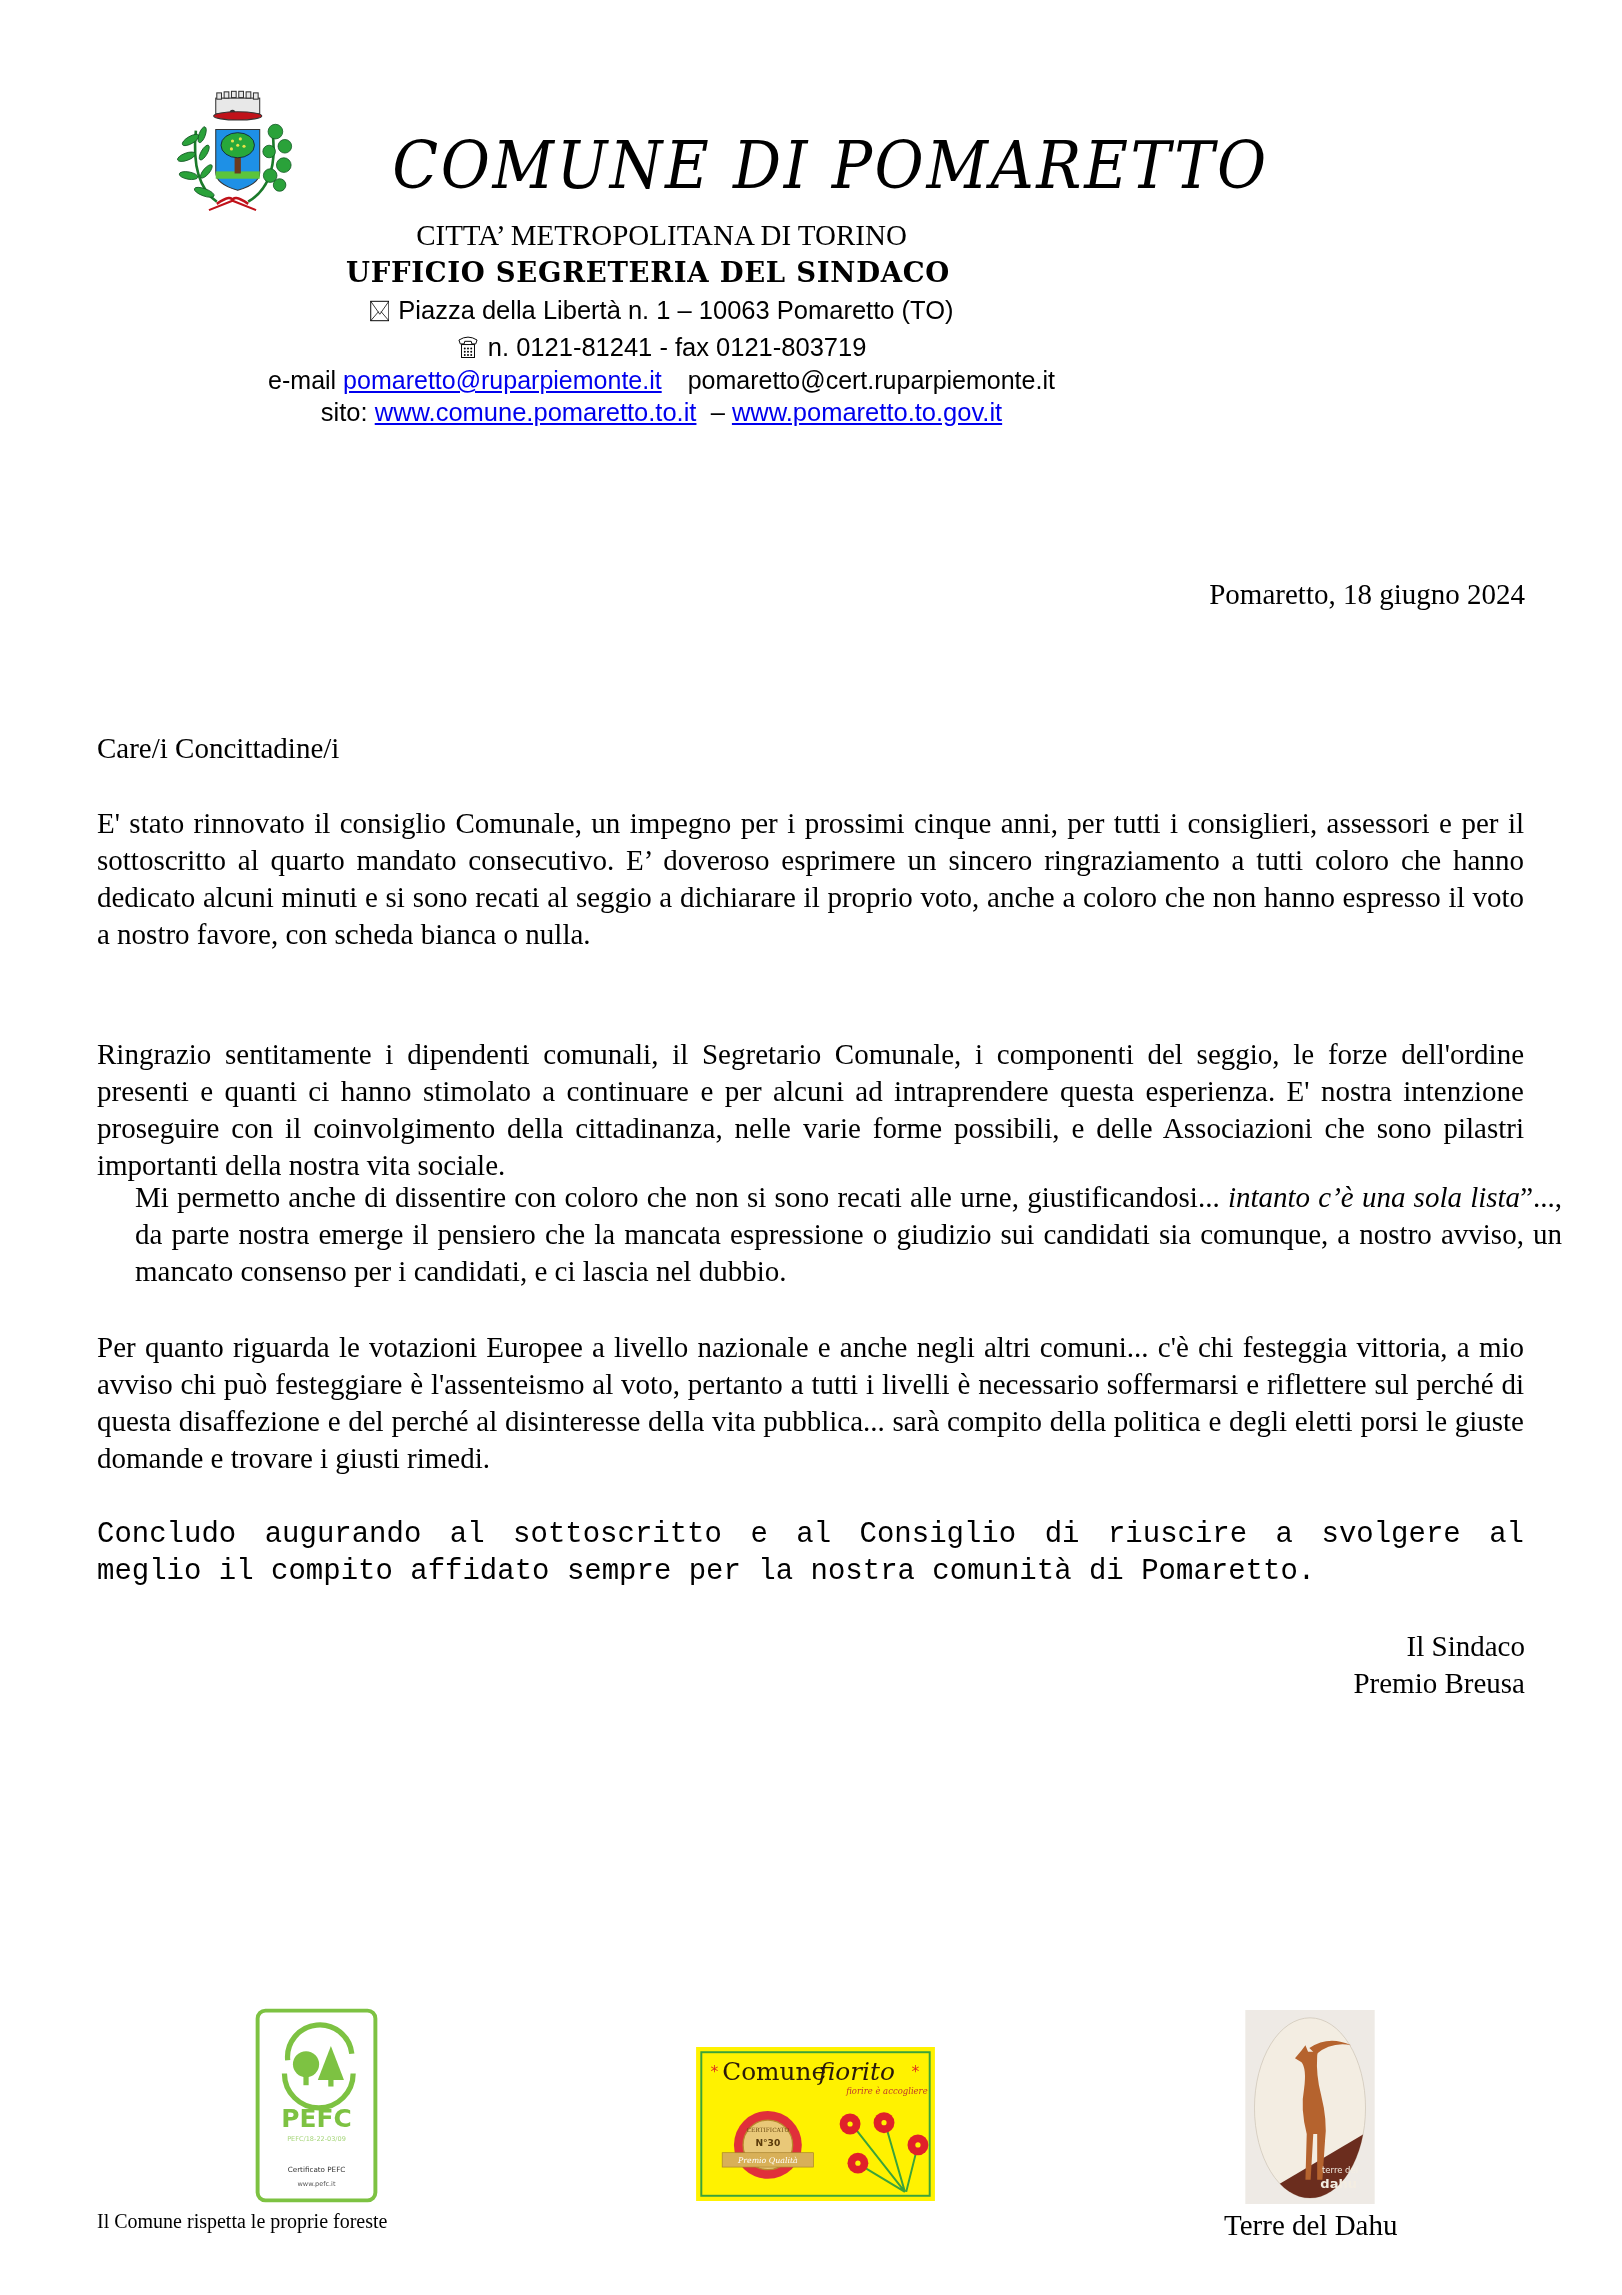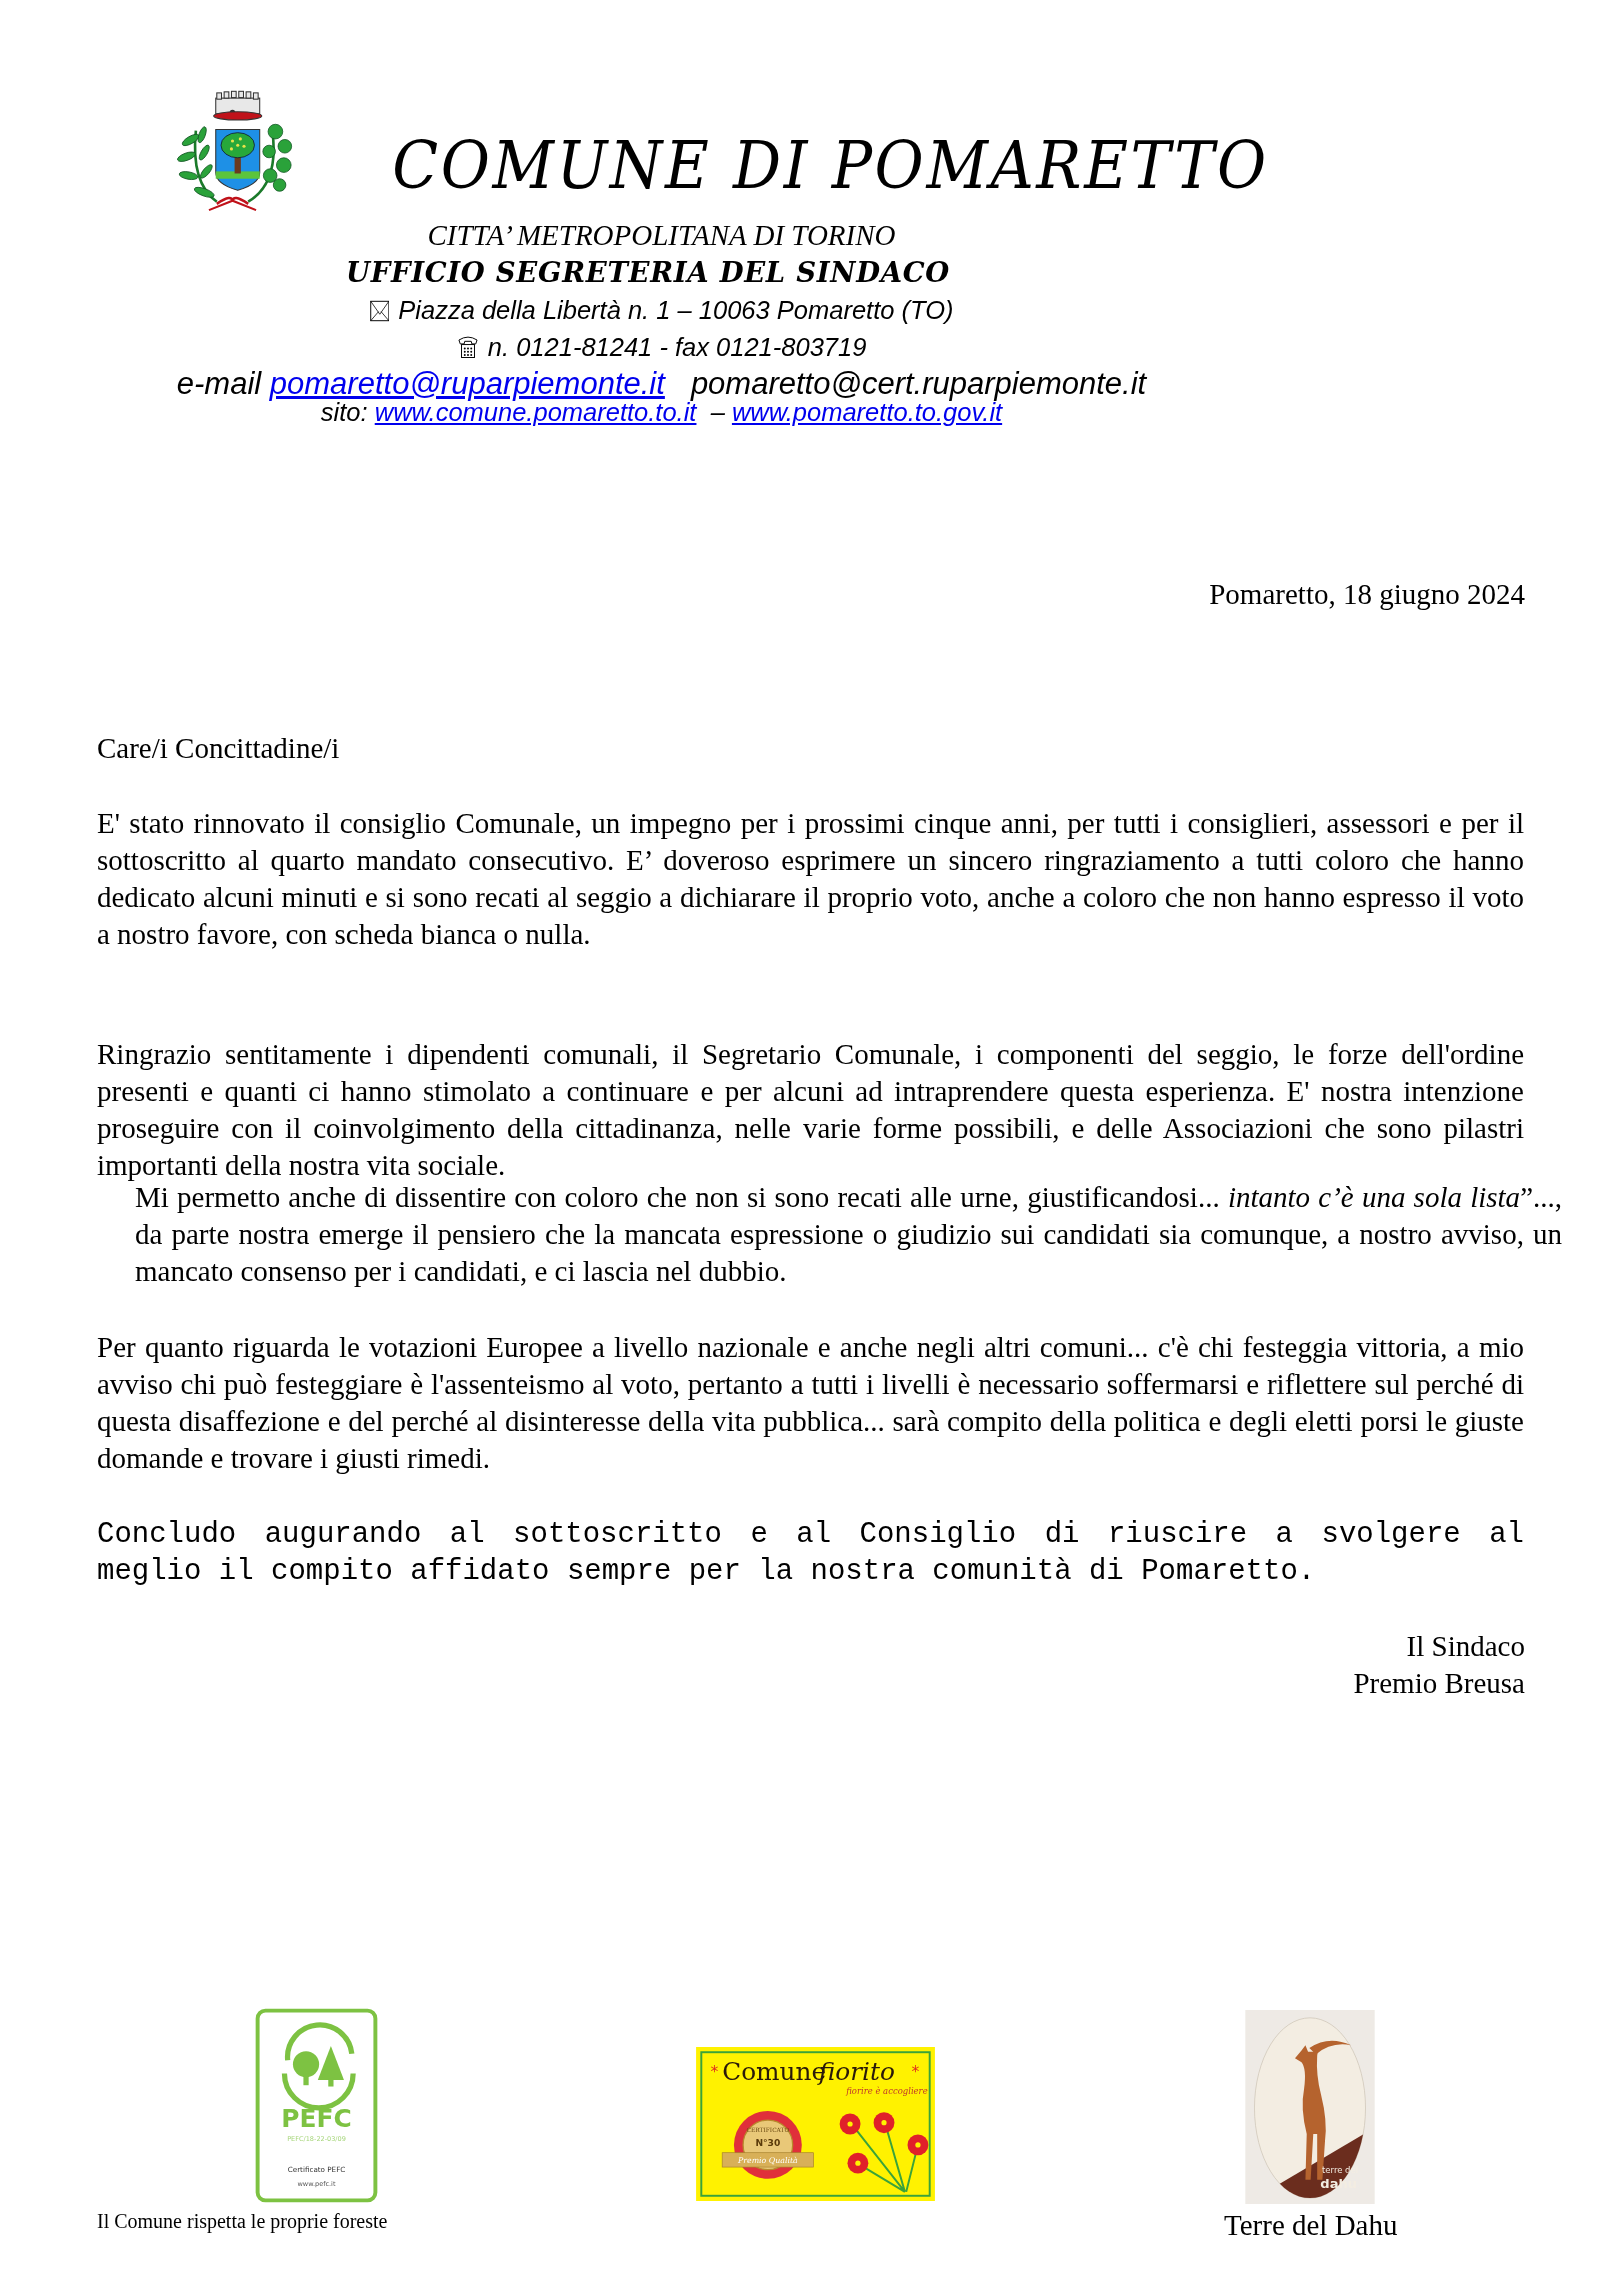--- a/index.html
+++ b/index.html
@@ -6,26 +6,26 @@
   body { width: 1622px; height: 2295px; position: relative; overflow: hidden;
          font-family: "Liberation Serif", "DejaVu Serif", serif; color: #000; }
 
   
   .crest { position: absolute; left: 154px; top: 73px; width: 157px; height: 157px; }
   .title { position: absolute; left: 0; width: 1622px; top: 135px; text-align: center;
            padding-left: 39px; box-sizing: border-box;
            font-family: "DejaVu Serif", serif; font-style: italic; font-size: 60px;
            letter-spacing: 2.6px; line-height: 1; transform: scaleY(1.08); }
   .hdr-line { position: absolute; left: 0; width: 1284px; text-align: center;
-              padding-left: 39px; box-sizing: border-box; line-height: 1; font-style: italic; }
+              padding-left: 39px; box-sizing: border-box; line-height: 1; }
   .subtitle { top: 221px; font-family: "Liberation Serif", serif; font-size: 29px; }
   .office   { top: 259px; font-family: "DejaVu Serif", serif; font-weight: bold; font-size: 27.5px; letter-spacing: 0.7px; padding-left: 12px; }
   .addr     { top: 298px; font-family: "Liberation Sans", sans-serif; font-size: 25.5px; }
   .phone    { top: 334px; font-family: "Liberation Sans", sans-serif; font-size: 25.5px; }
-  .email    { top: 368px; font-family: "Liberation Sans", sans-serif; font-size: 31px; }
+  .email    { top: 368px; font-family: "Liberation Sans", sans-serif; font-size: 25px; }
   .site     { top: 400px; font-family: "Liberation Sans", sans-serif; font-size: 25.5px; }
   .hdr-line a { color: #0000ee; text-decoration: underline; }
   .gap { display: inline-block; width: 26px; }
   .icon-env, .icon-tel { display: inline-block; vertical-align: -2.6px; margin-right: 9.2px; }
 
   
   .date { position: absolute; right: 97px; top: 580px; font-size: 29px; line-height: 1; }
   .text-block { position: absolute; left: 97px; width: 1427px; font-size: 29px;
                 line-height: 37px; text-align: justify; }
   .salutation { top: 730px; }

